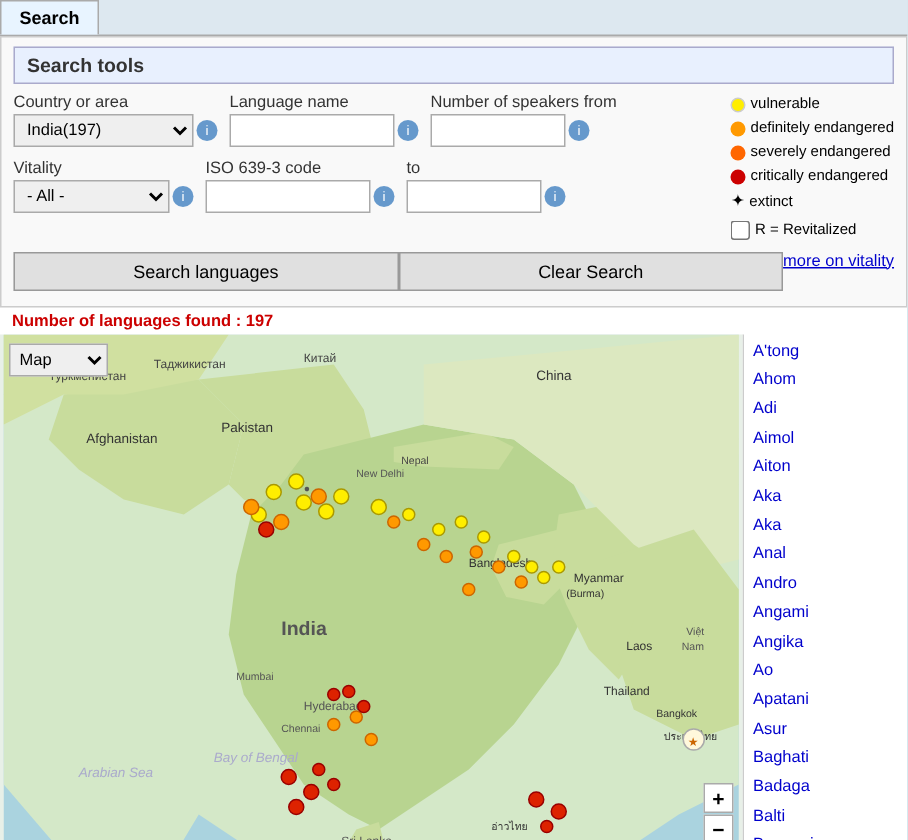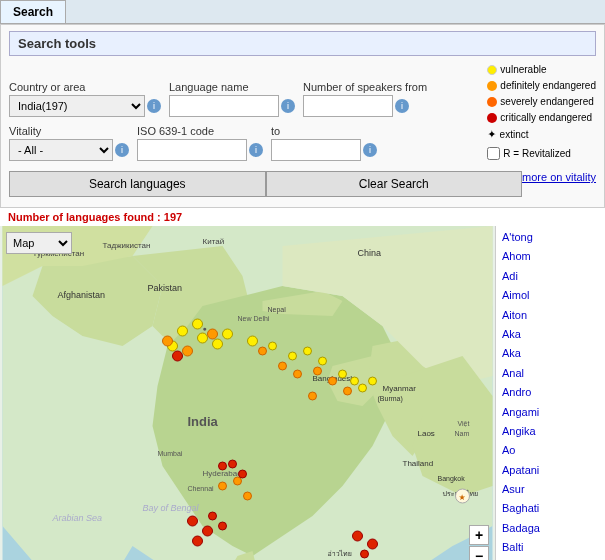--- a/index.html
+++ b/index.html
@@ -210,27 +210,27 @@
 
 <div style="display:flex; background:#dde8f0; border-bottom:1px solid #aaa;">
   <div style="padding:4px 12px; background:#e8f4ff; border:1px solid #aaa; border-bottom:none; font-size:12px; font-weight:bold; cursor:pointer;">Search</div>
 </div>
 
 <div class="search-tools">
   <div id="page-title">Search tools</div>
 
   <div style="display:flex; gap:8px; margin-top:6px; align-items:flex-start;">
 
-    <div style="display:flex; flex-direction:column; gap:4px; flex:1;margin-top:19px;">
+    <div style="display:flex; flex-direction:column; gap:4px; flex:1;">
 
       <div class="form-row">
         <div class="form-group">
           <label>Country or area</label>
           <div class="form-group-inline">
-            <select style="width:136px;">
+            <select style="width:120px;">
               <option>India(197)</option>
             </select>
             <span class="info-icon">i</span>
           </div>
         </div>
 
         <div class="form-group">
           <label>Language name</label>
           <div class="form-group-inline">
             <input type="text" style="width: 110px;" placeholder="">
@@ -252,21 +252,21 @@
           <label>Vitality</label>
           <div class="form-group-inline">
             <select style="width:104px;">
               <option>- All -</option>
             </select>
             <span class="info-icon">i</span>
           </div>
         </div>
 
         <div class="form-group">
-          <label>ISO 639-1 code</label>
+          <label>ISO 639-3 code</label>
           <div class="form-group-inline">
             <input type="text" style="width: 110px;">
             <span class="info-icon">i</span>
           </div>
         </div>
 
         <div class="form-group">
           <label>to</label>
           <div class="form-group-inline">
             <input type="text" style="width: 90px;">

